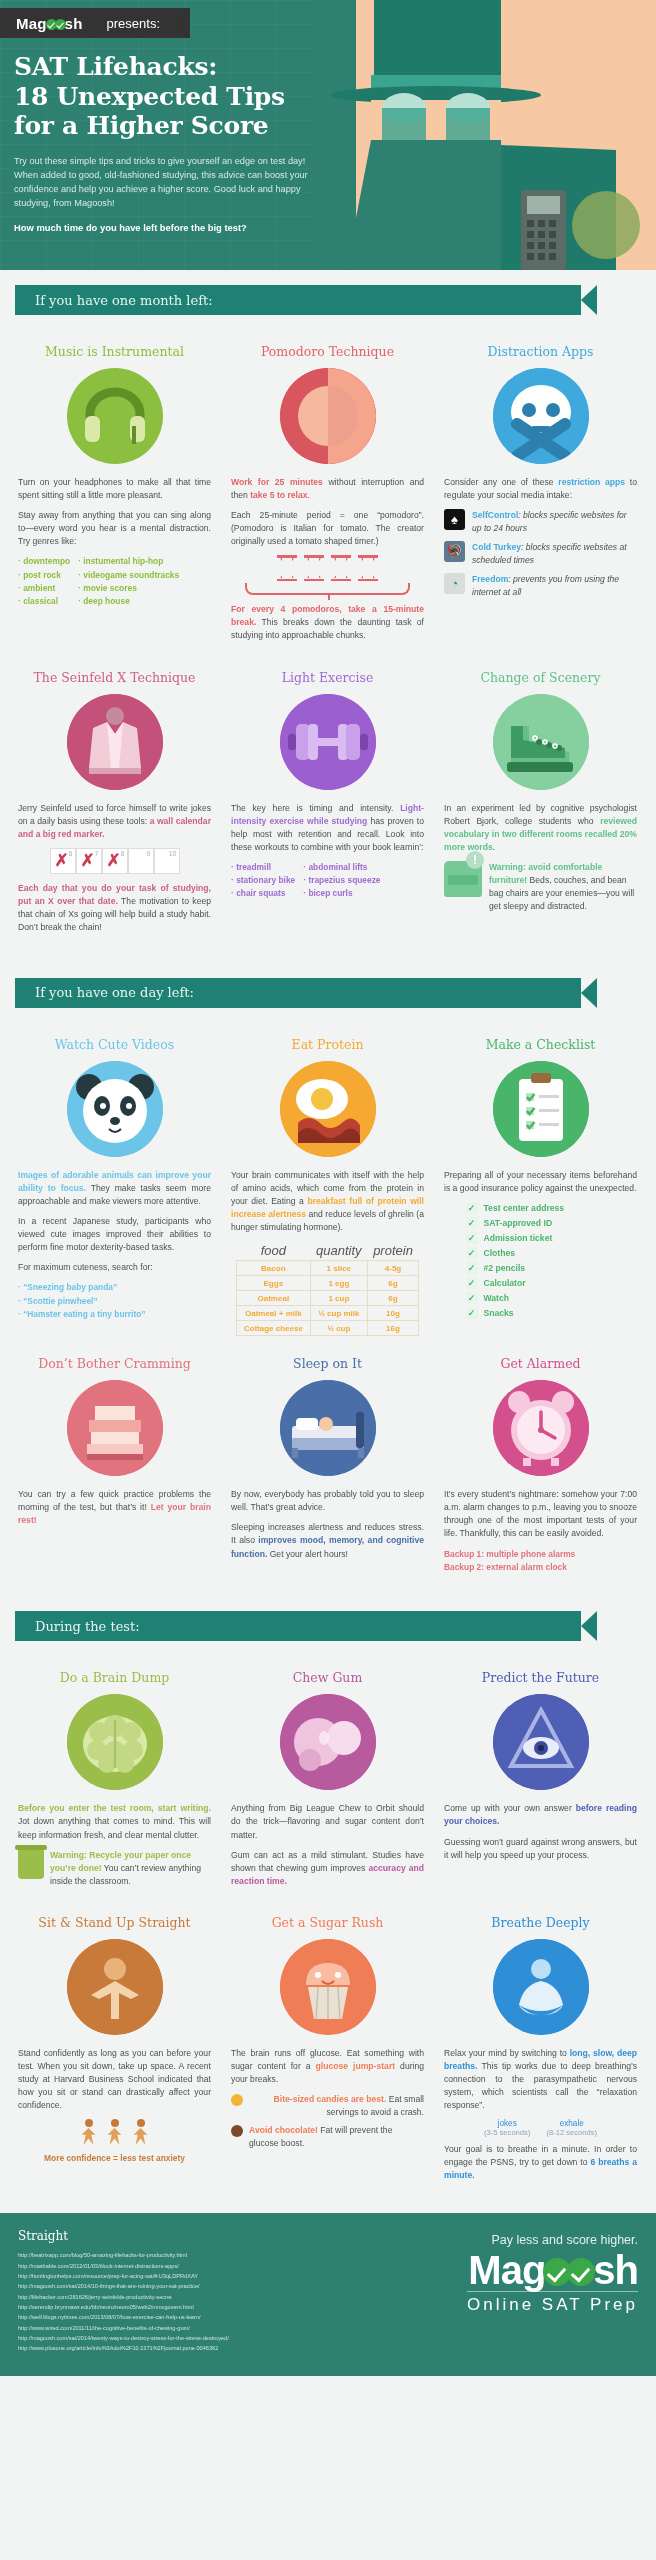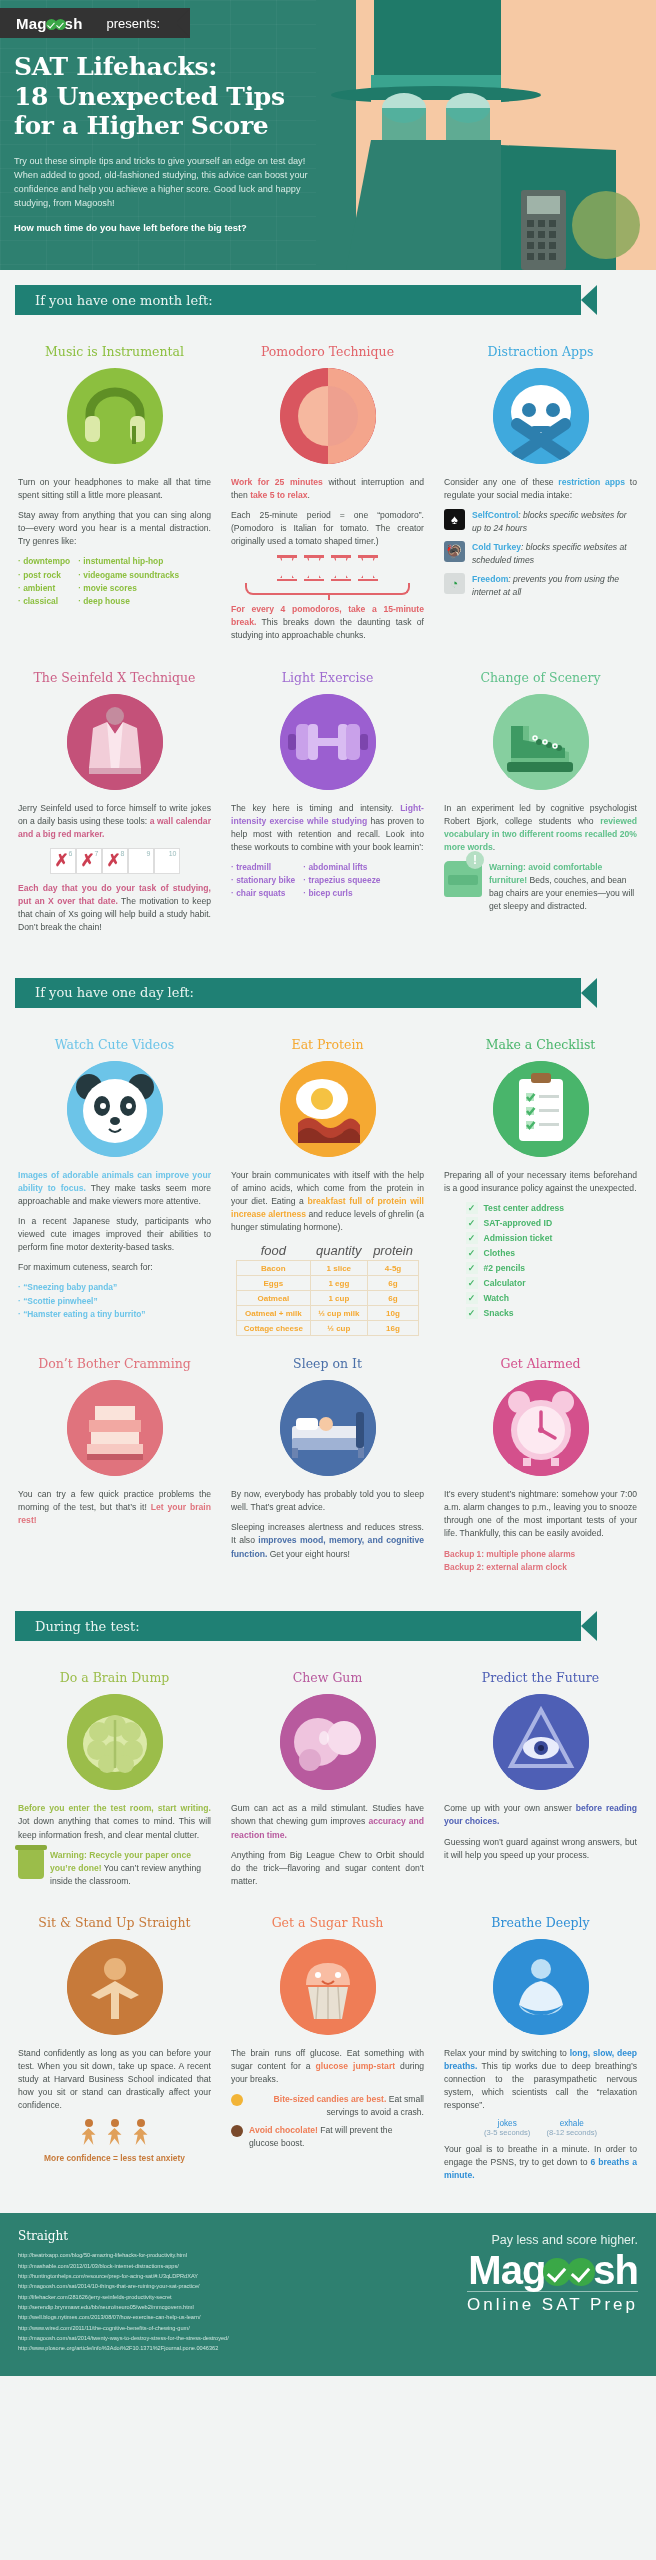--- a/index.html
+++ b/index.html
@@ -556,21 +556,21 @@
           <rect x="12" y="58" width="72" height="12" rx="2" fill="#9fb2d4"></rect>
           <rect x="16" y="38" width="22" height="12" rx="4" fill="#fff"></rect>
           <circle cx="46" cy="44" r="7" fill="#f6c9a4"></circle>
           <rect x="12" y="68" width="6" height="10" fill="#6b83b0"></rect>
           <rect x="78" y="68" width="6" height="10" fill="#6b83b0"></rect>
           <rect x="76" y="32" width="8" height="36" rx="3" fill="#33507e"></rect>
         </svg>
       </div>
       <div class="body">
         <p>By now, everybody has probably told you to sleep well. That’s great advice.</p>
-        <p><span>Sleeping increases alertness and reduces stress. It also </span><span class="b navy">improves mood, memory, and cognitive function.</span><span> Get your eight hours!</span></p>
+        <p><span>Sleeping increases alertness and reduces stress. It also </span><span class="b navy">improves mood, memory, and cognitive function.</span><span> Get your alert hours!</span></p>
       </div>
     </div>
 
     <div class="card">
       <h3 class="magenta">Get Alarmed</h3>
       <div class="circle" style="background:#d4508c">
         <svg width="96" height="96" viewBox="0 0 96 96">
           <circle cx="48" cy="48" r="48" fill="#d4508c"></circle>
           <circle cx="26" cy="22" r="11" fill="#f7c9de"></circle>
             <circle cx="70" cy="22" r="11" fill="#f7c9de"></circle>
@@ -633,22 +633,22 @@
       <div class="circle" style="background:#b85a9e">
         <svg width="96" height="96" viewBox="0 0 96 96">
           <circle cx="48" cy="48" r="48" fill="#b85a9e"></circle>
           <circle cx="38" cy="48" r="24" fill="#efc4de"></circle>
           <circle cx="64" cy="44" r="17" fill="#f7dcec"></circle>
           <circle cx="30" cy="66" r="11" fill="#e0a9cd"></circle>
           <ellipse cx="44" cy="44" rx="5" ry="7" fill="#fff" opacity=".55"></ellipse>
         </svg>
       </div>
       <div class="body">
+        <p>Anything from Big League Chew to Orbit should do the trick—flavoring and sugar content don’t matter.</p>
         <p><span>Gum can act as a mild stimulant. Studies have shown that chewing gum improves </span><span class="b plum">accuracy and reaction time.</span></p>
-        <p>Anything from Big League Chew to Orbit should do the trick—flavoring and sugar content don’t matter.</p>
       </div>
     </div>
 
     <div class="card">
       <h3 class="indigo">Predict the Future</h3>
       <div class="circle" style="background:#4e5fb5">
         <svg width="96" height="96" viewBox="0 0 96 96">
           <circle cx="48" cy="48" r="48" fill="#4e5fb5"></circle>
           <path d="M48 16 L78 72 H18 Z" fill="none" stroke="#aab4e4" stroke-width="4"></path>
           <ellipse cx="48" cy="54" rx="18" ry="11" fill="#e8ecfb"></ellipse>

